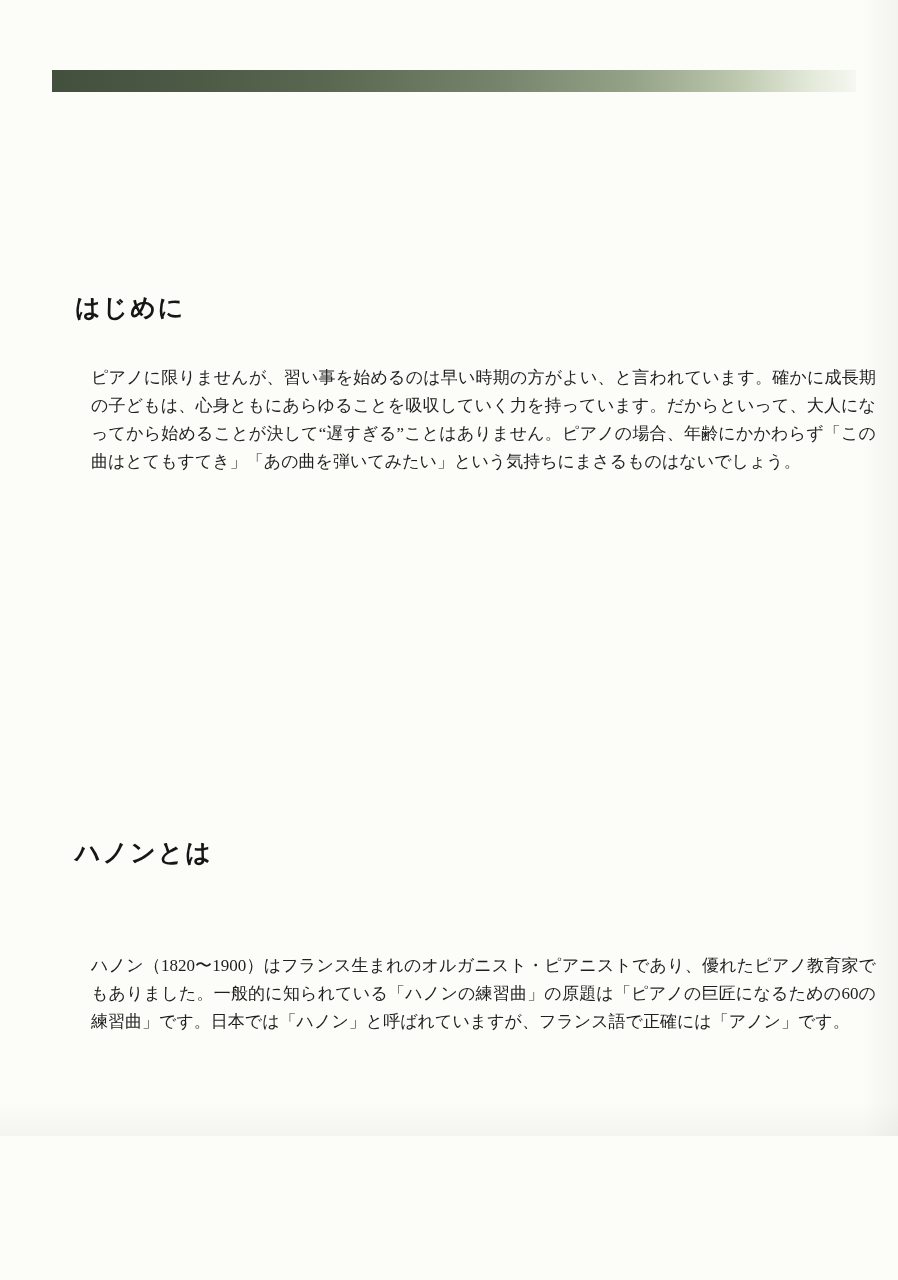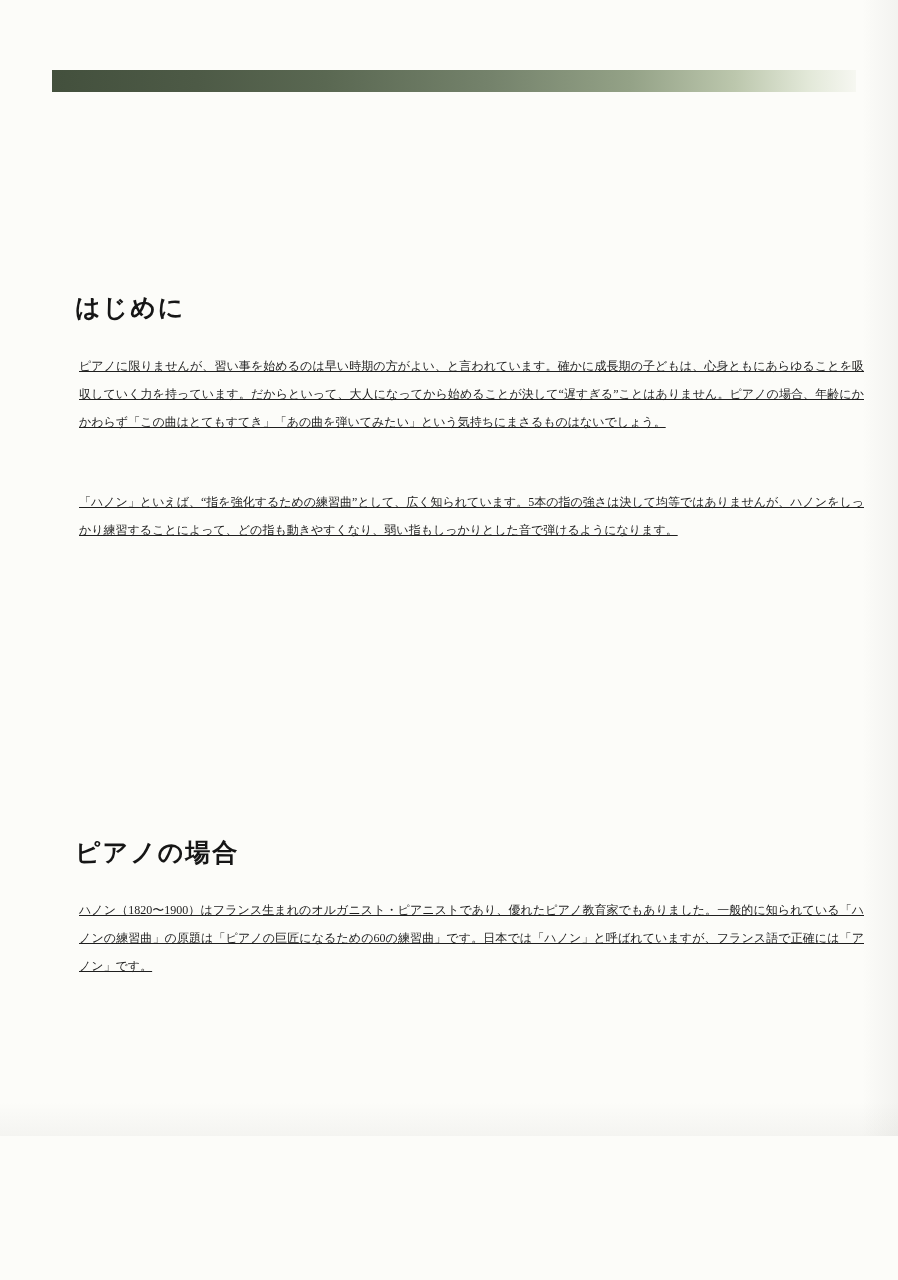--- a/index.html
+++ b/index.html
@@ -54,49 +54,47 @@
     line-height: 30px;
     letter-spacing: 2px;
     color: #161616;
   }
   .h-intro { top: 293px; }
   .h-about { top: 838px; }
   .body-text {
     position: absolute;
     left: 75px;
     width: 785px;
-    margin: 4px;
-    font-size: 12px;
+    margin: 16px;
+    font-size: 17px;
     line-height: 28px;
     color: #1f1f1f;
     text-align: justify;
     text-justify: inter-ideograph;
     letter-spacing: 0;
-    text-decoration: underline;
   }
   .p1 { top: 348px; }
   .p2 { top: 484px; }
   .p3 { top: 580px; }
   .p4 { top: 684px; }
-  .p5 { top: 892px; }
+  .p5 { top: 936px; }
 </style>
 </head>
 <body>
 
 <div class="page">
 
   <div class="bar bar-top"></div>
 
   <h1 class="heading h-intro">はじめに</h1>
 
   <p class="body-text p1">ピアノに限りませんが、習い事を始めるのは早い時期の方がよい、と言われています。確かに成長期の子どもは、心身ともにあらゆることを吸収していく力を持っています。だからといって、大人になってから始めることが決して“遅すぎる”ことはありません。ピアノの場合、年齢にかかわらず「この曲はとてもすてき」「あの曲を弾いてみたい」という気持ちにまさるものはないでしょう。</p>
 
-  <p class="body-text p2">「ハノン」といえば、“指を強化するための練習曲”として、広く知られています。5本の指の強さは決して均等ではありませんが、ハノンをしっかり練習することによって、どの指も動きやすくなり、弱い指もしっかりとした音で弾けるようになります。</p>
 
 
 
-  <h1 class="heading h-about">ピアノの場合</h1>
+  <h1 class="heading h-about">ハノンとは</h1>
 
   <p class="body-text p5">ハノン（1820〜1900）はフランス生まれのオルガニスト・ピアニストであり、優れたピアノ教育家でもありました。一般的に知られている「ハノンの練習曲」の原題は「ピアノの巨匠になるための60の練習曲」です。日本では「ハノン」と呼ばれていますが、フランス語で正確には「アノン」です。</p>
 
   <div class="bar bar-bottom"></div>
 
 </div>
 
 </body></html>

